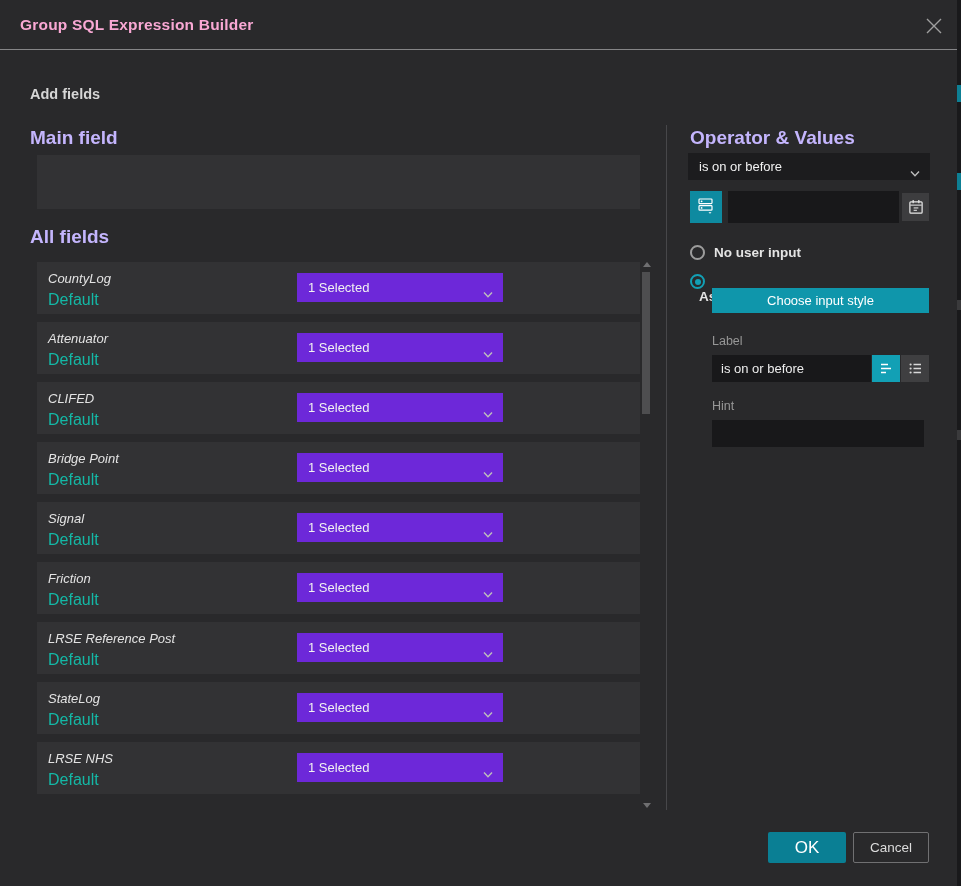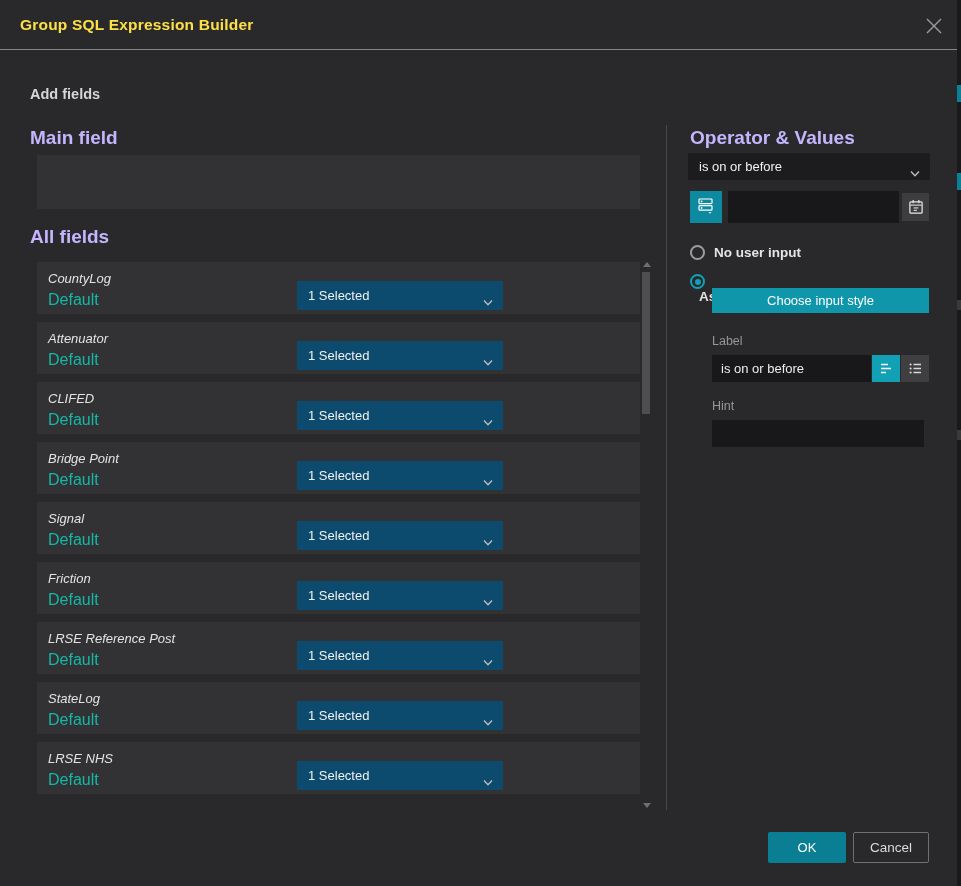--- a/index.html
+++ b/index.html
@@ -1,21 +1,21 @@
 <!DOCTYPE html>
 <html><head>
 <meta charset="utf-8">
 <style>
   * { margin:0; padding:0; box-sizing:border-box; }
   body { background:#161618; font-family:"Liberation Sans", sans-serif; }
   .stage { position:relative; width:961px; height:886px; background:#29292b; overflow:hidden; }
 
   
   .header { position:absolute; left:0; top:0; width:957px; height:50px; border-bottom:1px solid #858587; }
-  .title { position:absolute; left:20px; top:0; line-height:50px; font-size:15.5px; font-weight:700; color:#fde047; letter-spacing:.2px; }
+  .title { position:absolute; left:20px; top:0; line-height:50px; font-size:15.5px; font-weight:700; color:#f9a8d4; letter-spacing:.2px; }
   .close-btn { position:absolute; right:14px; top:17px; width:18px; height:18px; cursor:pointer; }
 
   
   .h-addfields { position:absolute; left:30px; top:86px; font-size:14.5px; font-weight:700; color:#d6d6d6; }
   .sub-label { position:absolute; font-size:19px; font-weight:700; color:#c4b5fd; }
   .lbl-mainfield { left:30px; top:127px; }
   .lbl-allfields { left:30px; top:226px; }
   .lbl-operator { left:690px; top:127px; }
 
   
@@ -28,21 +28,21 @@
   .dd-layer { left:47px; top:168px; width:236px; height:29px; }
   .dd-datefield { left:297px; top:168px; width:206px; height:29px; }
   .cal-gold { width:17px; height:17px; margin-left:9px; flex:0 0 auto; }
   .dd-datefield .dd-text { padding-left:8px; }
 
   
   .rows-host { position:absolute; left:0; top:0; }
   .field-row { position:absolute; left:37px; width:603px; height:52px; background:#323234; }
   .row-name { position:absolute; left:11px; top:9px; font-size:13px; color:#e3e3e3;font-style:italic; }
   .row-sub  { position:absolute; left:11px; top:29px; font-size:16px; color:#14b8a6; }
-  .row-dd   { left:260px; top:11px; width:206px; height:29px; position:absolute; background:#0c4a6e; display:flex; align-items:center; cursor:pointer;margin-top:8px; }
+  .row-dd   { left:260px; top:11px; width:206px; height:29px; position:absolute; background:#6d28d9; display:flex; align-items:center; cursor:pointer; }
 
   
   .scrollbar { position:absolute; left:640px; top:260px; width:12px; height:550px; }
   .scroll-arrow { position:absolute; left:3px; width:0; height:0; border-left:4px solid transparent; border-right:4px solid transparent; }
   .scroll-up { top:2px; border-bottom:5px solid #6f6f71; }
   .scroll-down { bottom:2px; border-top:5px solid #6f6f71; }
   .scroll-thumb { position:absolute; left:2px; top:12px; width:8px; height:142px; background:#4e4e50; }
 
   
   .divider { position:absolute; left:666px; top:125px; width:1px; height:685px; background:#47474a; }
@@ -65,21 +65,21 @@
   .cap { position:absolute; font-size:12.5px; color:#979797; }
   .cap-label { left:712px; top:334px; }
   .cap-hint  { left:712px; top:399px; }
   .label-input { position:absolute; left:712px; top:355px; width:159px; height:27px; background:#18181a; border:none; color:#ededed; font-size:13px; padding:0 9px; font-family:"Liberation Sans", sans-serif; }
   .style-btn { position:absolute; top:355px; width:28px; height:27px; cursor:pointer; display:flex; align-items:center; justify-content:center; }
   .btn-align { left:872px; background:#12a0b5; }
   .btn-list  { left:901px; background:#3f3f41; }
   .hint-input { position:absolute; left:712px; top:420px; width:212px; height:27px; background:#18181a; border:none; color:#ededed; font-size:13px; padding:0 9px; font-family:"Liberation Sans", sans-serif; }
 
   
-  .ok-btn { position:absolute; left:768px; top:832px; width:78px; height:31px; background:#0a7f94; border:none; border-radius:2px; color:#fff; font-size:13px; cursor:pointer; font-family:"Liberation Sans", sans-serif; }
+  .ok-btn { position:absolute; left:768px; top:832px; width:78px; height:31px; background:#0a7f94; border:none; border-radius:2px; color:#fff; font-size:17px; cursor:pointer; font-family:"Liberation Sans", sans-serif; }
   .cancel-btn { position:absolute; left:853px; top:832px; width:76px; height:31px; background:transparent; border:1px solid #707072; border-radius:2px; color:#dcdcdc; font-size:13.5px; cursor:pointer; font-family:"Liberation Sans", sans-serif; }
 
   
   .edge-strip { position:absolute; left:957px; top:0; width:4px; height:886px; background:#19191b; }
   .edge-teal { position:absolute; left:0; width:4px; background:#0d7f94; }
   .edge-t1 { top:85px; height:17px; }
   .edge-t2 { top:173px; height:17px; }
   .edge-gray { position:absolute; left:0; width:4px; background:#3a3a3c; }
   .edge-g1 { top:300px; height:10px; }
   .edge-g2 { top:430px; height:10px; }

